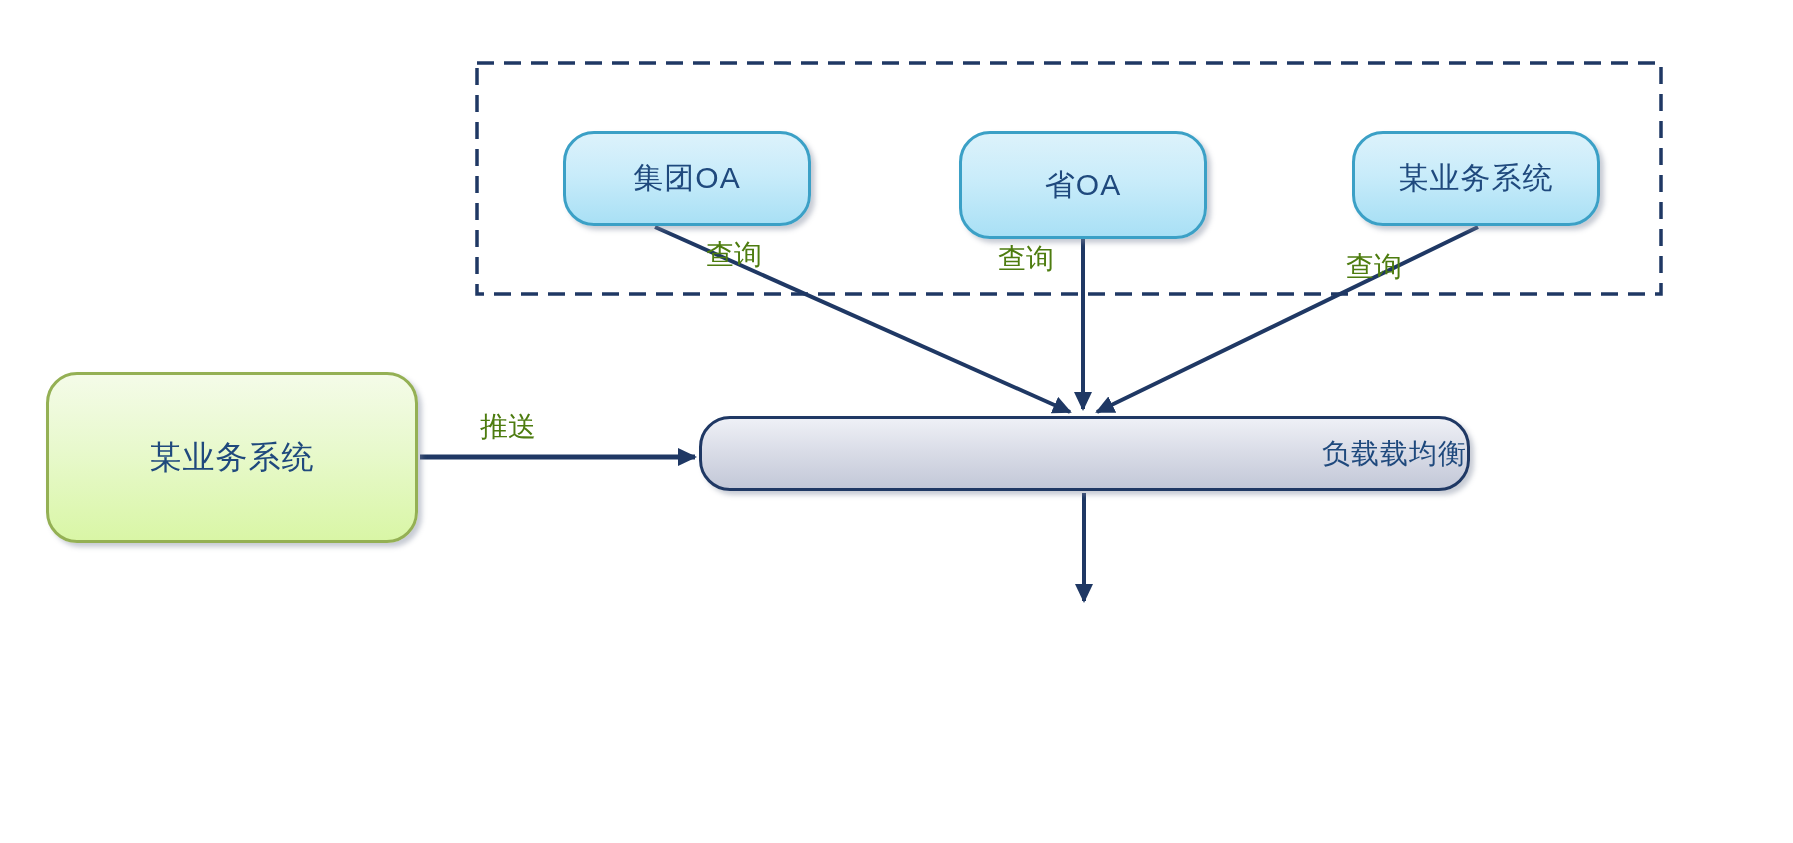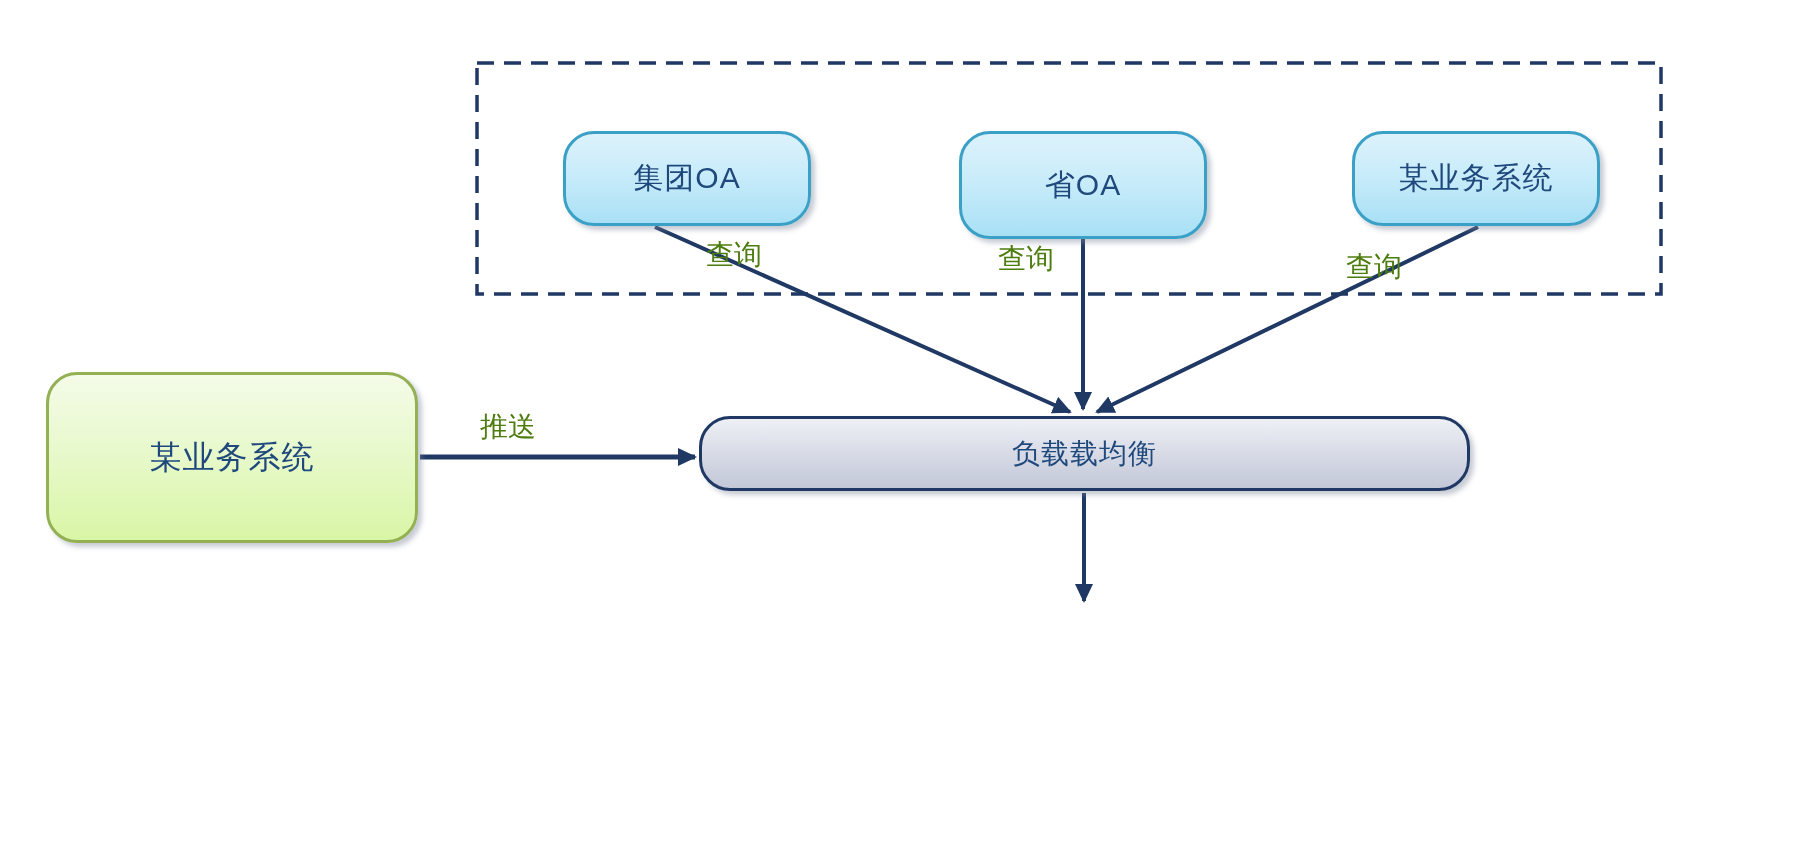--- a/index.html
+++ b/index.html
@@ -37,20 +37,21 @@
     border: 3px solid #3ba0c6;
     background: linear-gradient(180deg, #dcf2fb 0%, #c9ecfa 45%, #a9e0f5 100%);
   }
   .node-green {
     border: 3px solid #94b054;
     background: linear-gradient(180deg, #f4fbe8 0%, #e8f9cd 45%, #d9f6a6 100%);
   }
   .node-gray {
     border: 3px solid #1f3864;
     background: linear-gradient(180deg, #eef0f6 0%, #d8dbe6 50%, #c3c8d8 100%);
+    justify-content: flex-end;
   }
   .edge-label {
     position: absolute;
     color: #4d7c0f;
     font-size: 28px;
     white-space: nowrap;
   }
   
   .n-group-oa        { left: 563px;  top: 131px; width: 248px; height: 95px; }
   .n-province-oa     { left: 959px;  top: 131px; width: 248px; height: 108px; }

